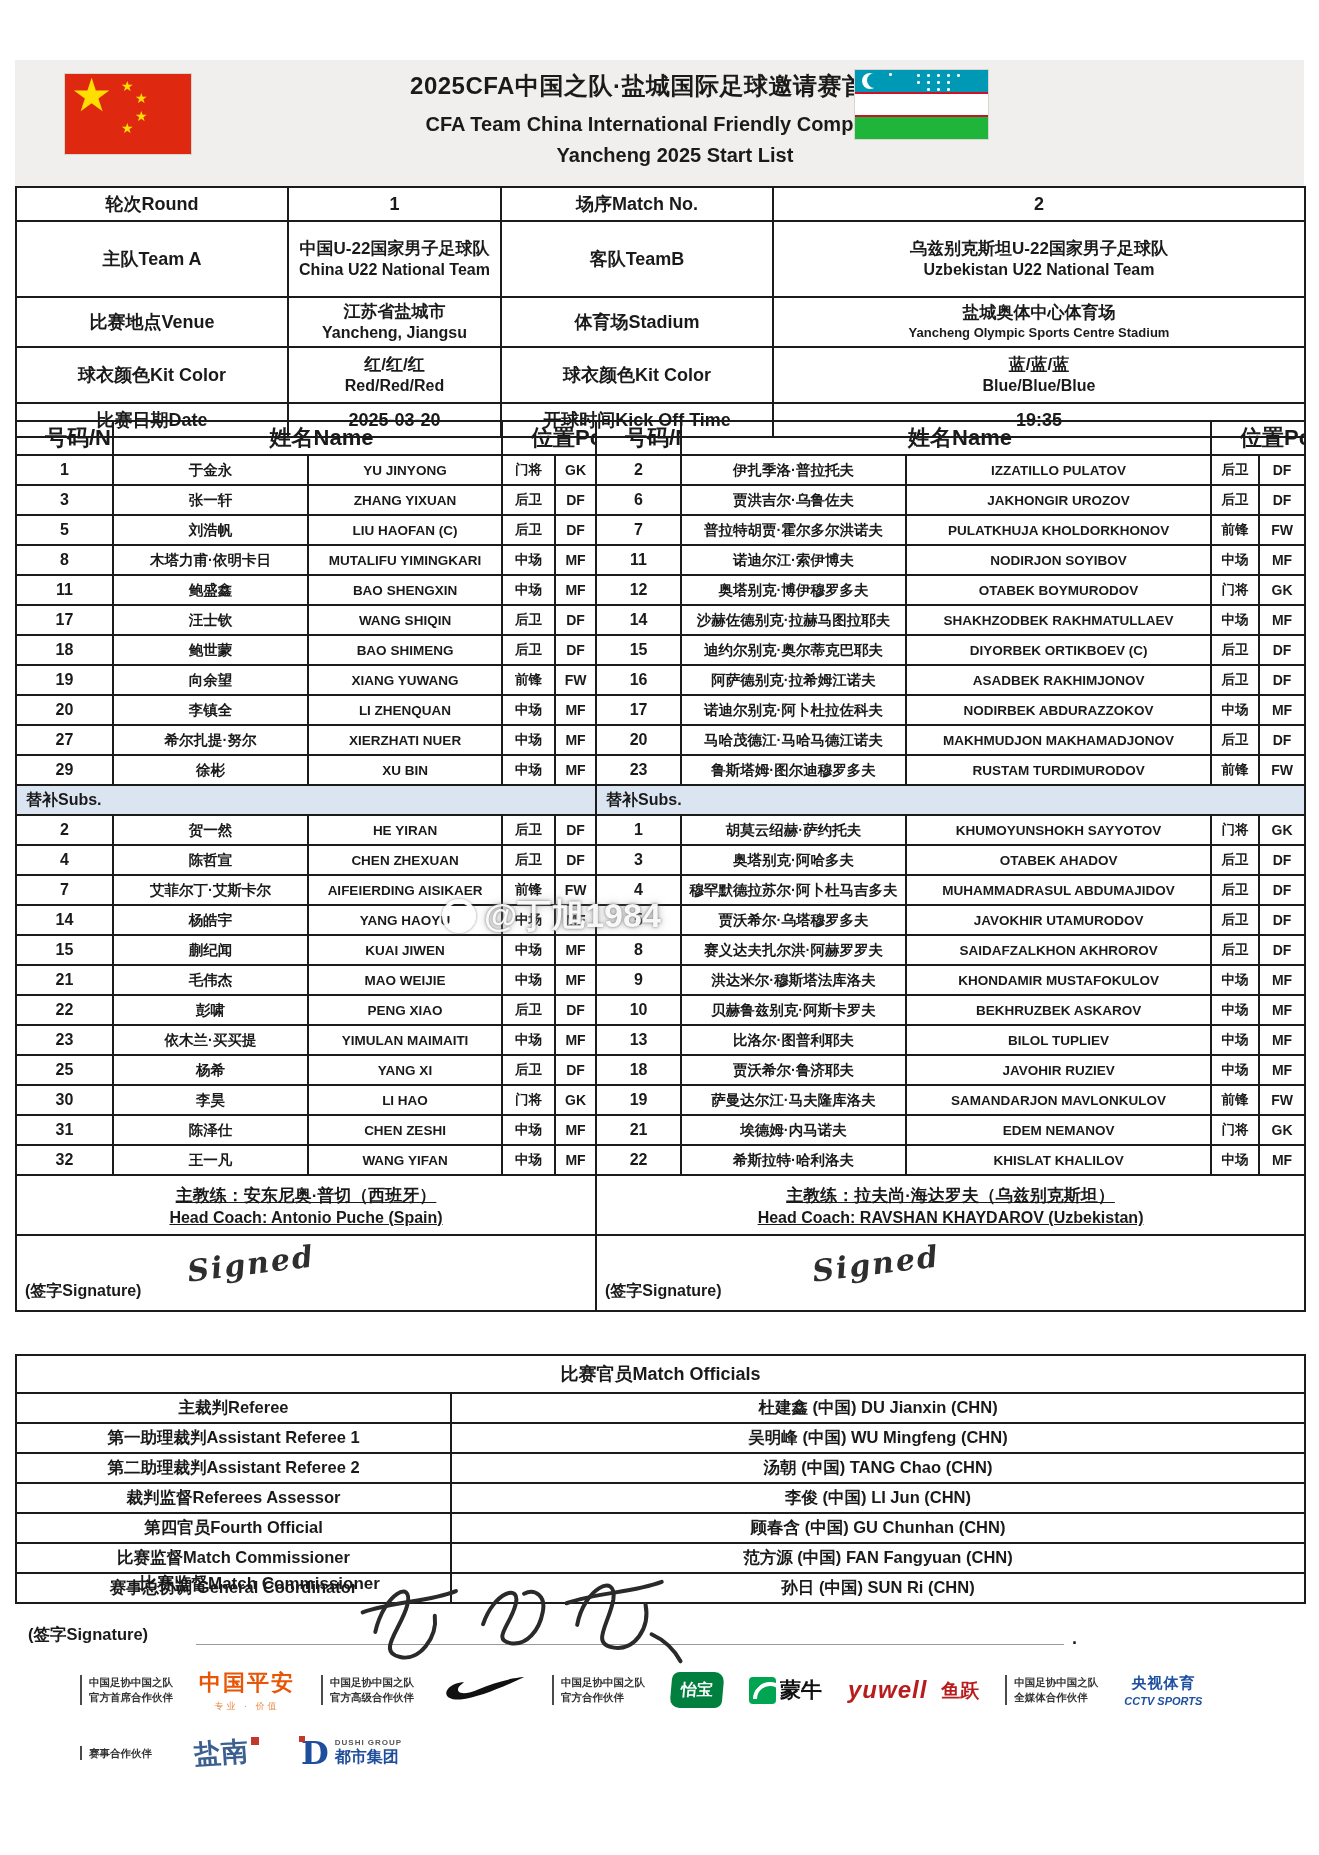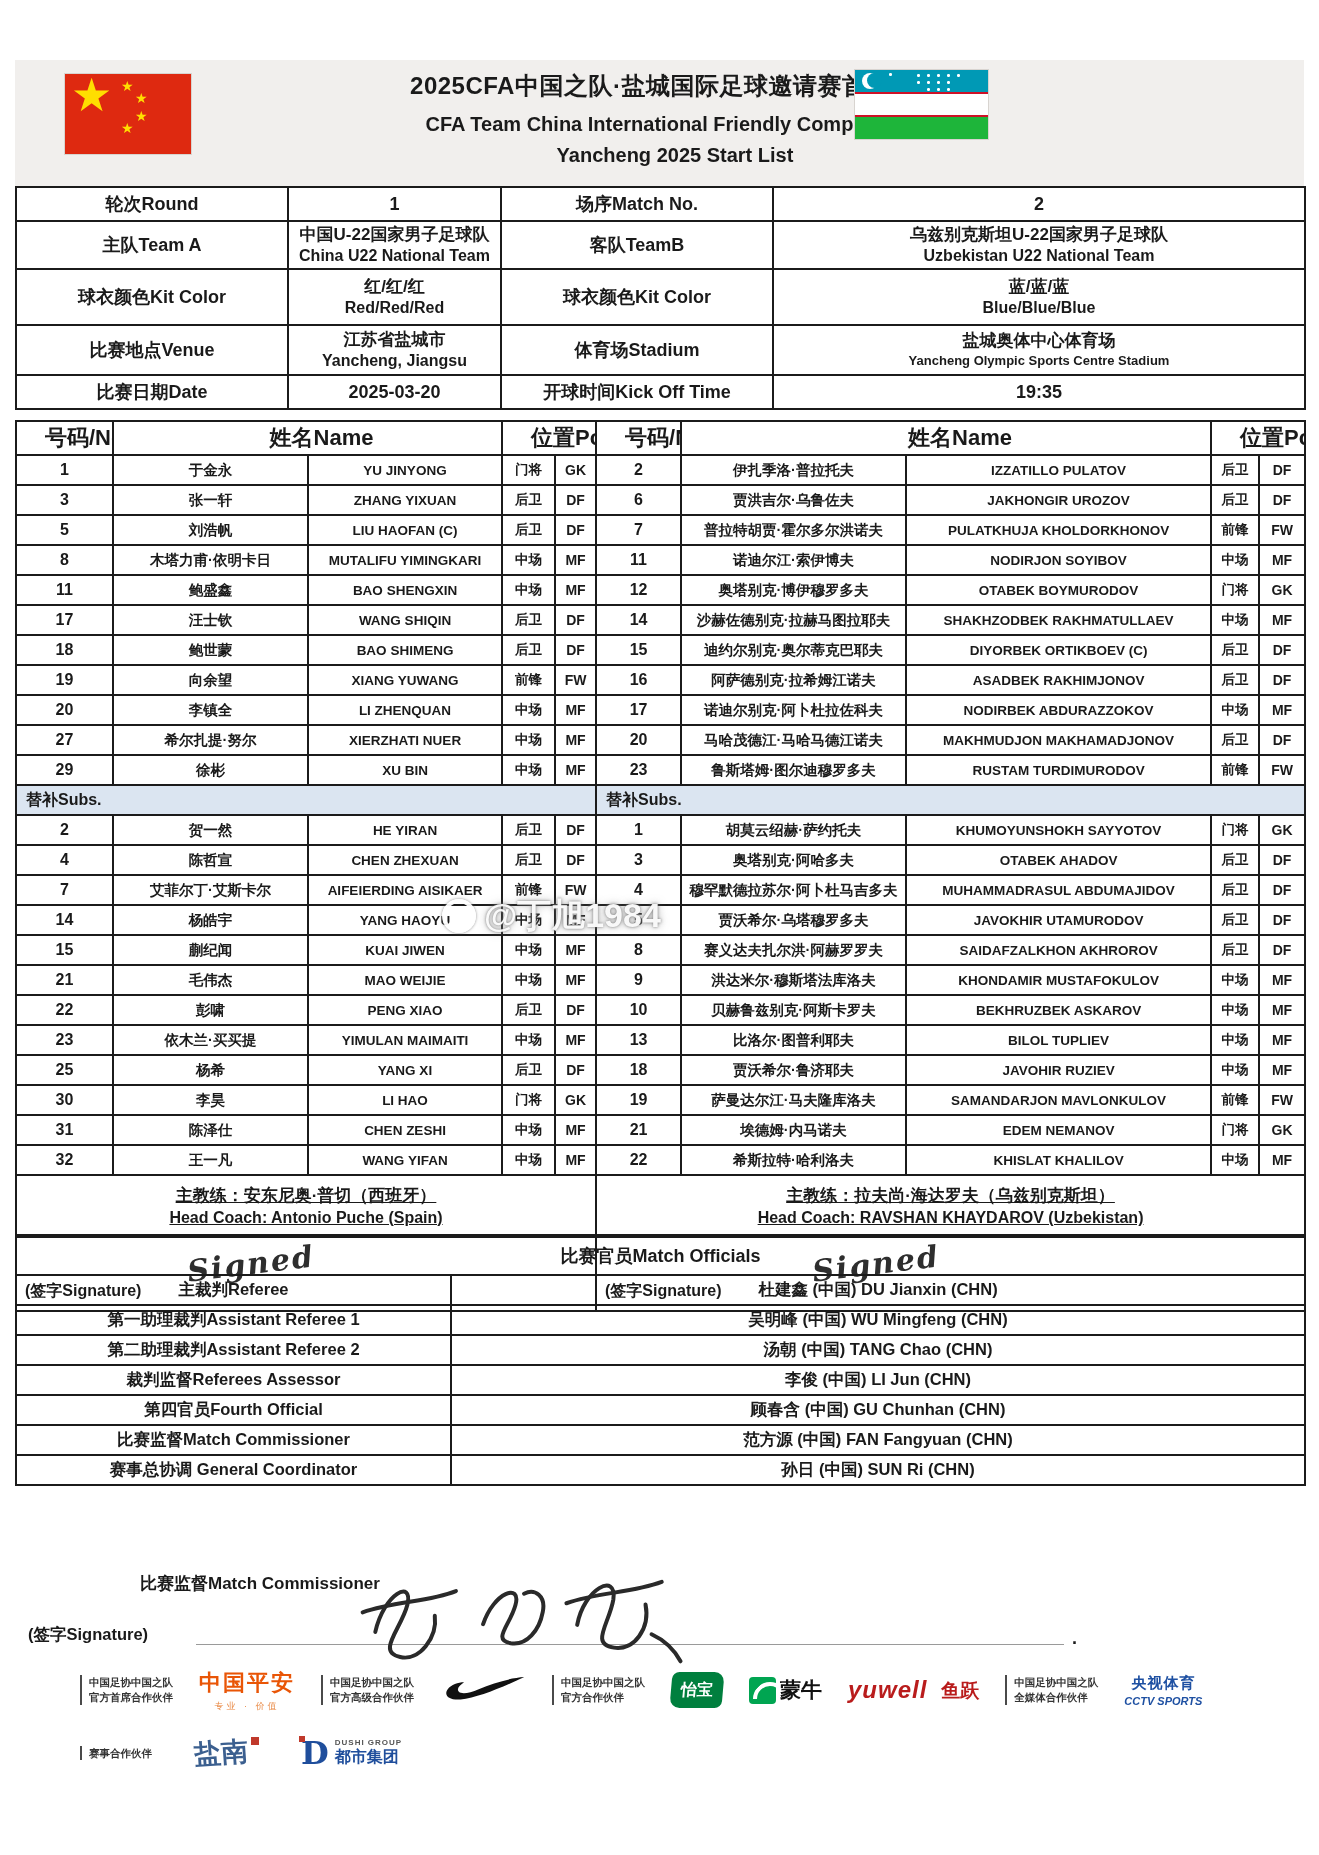--- a/index.html
+++ b/index.html
@@ -49,21 +49,21 @@
   .c-pos_en { font-size:14px; }
   .subs-row td { background:#dbe5f1; text-align:left; font-size:16px; height:28px; padding-left:9px; }
   .coach-cell { height:58px;text-decoration:underline; }
   .coach-cell .l1 { font-size:17px; line-height:1.5; }
   .coach-cell .l2 { font-size:16px; }
   .sig-cell { height:74px; position:relative; }
   .sig-cell .sig-label { position:absolute; left:8px; bottom:8px; font-size:16px; font-weight:700; }
   .signed { position:absolute; top:10px; font-family:"DejaVu Serif", serif; font-style:italic; font-weight:700;
             font-size:30px; letter-spacing:2px; color:#2e2e2e; transform:rotate(-7deg); }
 
-  .officials-table { top:1236px; width:1289px; }
+  .officials-table { top:1354px; width:1289px; }
   .officials-table .title td { font-size:18px; height:36px; }
   .officials-table .orow td { height:28px; font-size:16.5px; }
 
   
   .foot-commissioner { position:absolute; left:140px; top:1572px; font-size:17px; font-weight:700; }
   .foot-sig-label { position:absolute; left:28px; top:1624px; font-size:16.5px; font-weight:700; }
   .foot-sig-line { position:absolute; left:196px; top:1644px; width:868px; border-top:1.6px solid #9a9a9a; }
   .foot-sig-dot { position:absolute; left:1072px; top:1628px; font-size:18px; font-weight:700; }
   .foot-sig-svg { position:absolute; left:345px; top:1560px; transform:rotate(-2deg); }
 
@@ -141,54 +141,54 @@
         <col style="width:272px">
         <col style="width:532px">
       </colgroup>
     <tbody>
         <tr style="height:34px">
       <td>轮次Round</td>
       <td>1</td>
       <td>场序Match No.</td>
       <td>2</td>
     </tr>
-    <tr style="height:48px">
+    <tr style="height:76px">
       <td>主队Team A</td>
       <td class="cell2">
         <div class="l1">中国U-22国家男子足球队</div>
         <div class="l2">China U22 National Team</div>
       </td>
       <td>客队TeamB</td>
       <td class="cell2">
         <div class="l1">乌兹别克斯坦U-22国家男子足球队</div>
         <div class="l2">Uzbekistan U22 National Team</div>
+      </td>
+    </tr>
+    <tr style="height:50px">
+      <td>比赛地点Venue</td>
+      <td class="cell2">
+        <div class="l1">江苏省盐城市</div>
+        <div class="l2">Yancheng, Jiangsu</div>
+      </td>
+      <td>体育场Stadium</td>
+      <td class="cell2">
+        <div class="l1">盐城奥体中心体育场</div>
+        <div class="l2 sm">Yancheng Olympic Sports Centre Stadium</div>
       </td>
     </tr>
     <tr style="height:56px">
       <td>球衣颜色Kit Color</td>
       <td class="cell2">
         <div class="l1">红/红/红</div>
         <div class="l2">Red/Red/Red</div>
       </td>
       <td>球衣颜色Kit Color</td>
       <td class="cell2">
         <div class="l1">蓝/蓝/蓝</div>
         <div class="l2">Blue/Blue/Blue</div>
-      </td>
-    </tr>
-    <tr style="height:50px">
-      <td>比赛地点Venue</td>
-      <td class="cell2">
-        <div class="l1">江苏省盐城市</div>
-        <div class="l2">Yancheng, Jiangsu</div>
-      </td>
-      <td>体育场Stadium</td>
-      <td class="cell2">
-        <div class="l1">盐城奥体中心体育场</div>
-        <div class="l2 sm">Yancheng Olympic Sports Centre Stadium</div>
       </td>
     </tr>
     <tr style="height:34px">
       <td>比赛日期Date</td>
       <td>2025-03-20</td>
       <td>开球时间Kick Off Time</td>
       <td>19:35</td>
     </tr>
   </tbody>
     </table>

